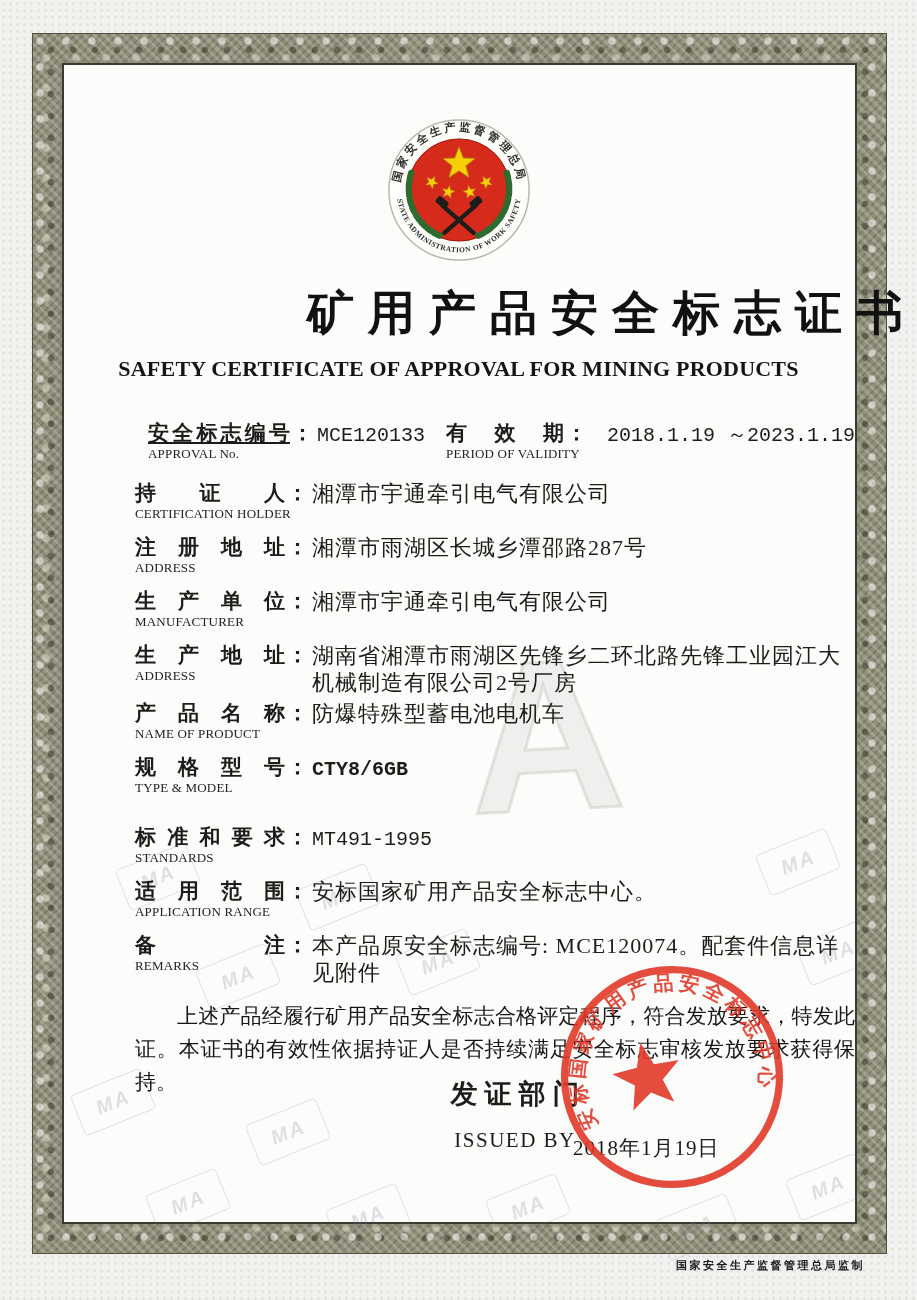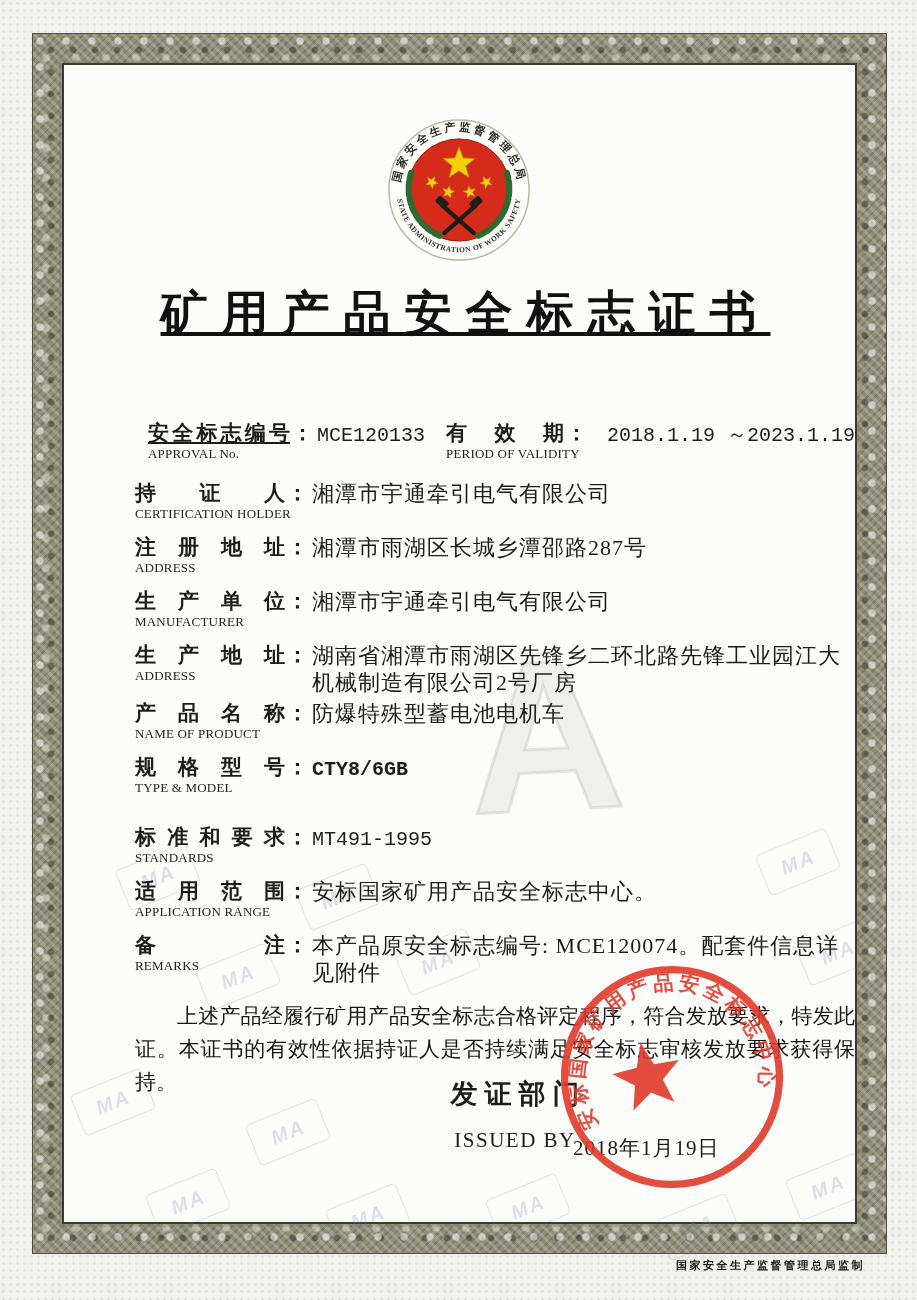--- a/index.html
+++ b/index.html
@@ -26,22 +26,22 @@
   .ghost{position:absolute;width:74px;height:42px;border:1.5px solid rgba(118,124,150,.20);
     border-radius:5px;transform:rotate(-22deg);display:flex;align-items:center;justify-content:center;
     color:rgba(118,124,150,.22);font-family:"Liberation Sans",sans-serif;font-weight:bold;
     font-style:italic;font-size:20px;letter-spacing:2px;z-index:1;}
   .big-wm{position:absolute;left:468px;top:628px;z-index:1;font-family:"Liberation Sans",sans-serif;
     font-weight:bold;font-size:215px;line-height:1;color:rgba(150,152,146,.12);
     -webkit-text-stroke:3px rgba(150,152,146,.22);transform:rotate(-3deg);}
   
   .content{position:absolute;inset:0;z-index:2;}
   .emblem{position:absolute;left:386px;top:116px;}
-  .title-zh{position:absolute;left:0;right:0;top:282px;text-align:center;font-size:47px;
-    font-weight:bold;letter-spacing:14px;padding-left:14px;color:#111;text-decoration:underline;}
+  .title-zh{position:absolute;left:0;right:0;top:282px;text-align:right;font-size:47px;
+    font-weight:bold;letter-spacing:14px;padding-left:14px;color:#111;}
   .title-en{position:absolute;left:0;right:0;top:356px;text-align:center;font-size:22px;
     font-weight:bold;letter-spacing:.2px;color:#151515;}
   .approval-row{position:absolute;left:148px;right:62px;top:420px;display:flex;align-items:flex-start;}
   .lblock{position:relative;}
   .zh-label{font-size:21px;font-weight:600;line-height:26px;text-align:justify;text-align-last:justify;}
   .en-label{position:absolute;left:0;top:26px;font-size:13px;white-space:nowrap;letter-spacing:.2px;
     font-family:"Liberation Serif",serif;color:#222;}
   .colon{font-size:21px;font-weight:600;line-height:26px;padding:0 4px 0 2px;}
   .val{font-size:22px;line-height:27px;letter-spacing:1px;}
   .mono{font-family:"Liberation Mono","DejaVu Sans Mono",monospace;font-size:20px;letter-spacing:0;}
@@ -110,20 +110,21 @@
       <use href="#star5" transform="translate(28,-8) rotate(-30) scale(0.45)" fill="#f7cf08" stroke="#b9930a" stroke-width="1"></use>
       <g stroke="#1d1d1b" stroke-width="4.5" stroke-linecap="round">
         <line x1="-17" y1="16" x2="15" y2="44"></line>
         <line x1="17" y1="16" x2="-15" y2="44"></line>
       </g>
       <rect x="-24" y="9" width="13" height="8" rx="2" fill="#1d1d1b" transform="rotate(40 -17 13)"></rect>
       <rect x="11" y="9" width="13" height="8" rx="2" fill="#1d1d1b" transform="rotate(-40 17 13)"></rect>
     </svg>
 
     <div class="title-zh">矿用产品安全标志证书</div>
+    <div class="title-en">SAFETY CERTIFICATE OF APPROVAL FOR MINING PRODUCTS</div>
 
     <div class="approval-row">
       <div class="lblock" style="width:142px;flex:0 0 142px;text-decoration:underline;">
         <div class="zh-label">安全标志编号</div>
         <div class="en-label">APPROVAL No.</div>
       </div>
       <div class="colon">：</div>
       <div class="val mono" style="width:148px;padding-top:2px;">MCE120133</div>
       <div class="lblock" style="width:118px;flex:0 0 118px;margin-left:16px;">
         <div class="zh-label">有效期</div>

